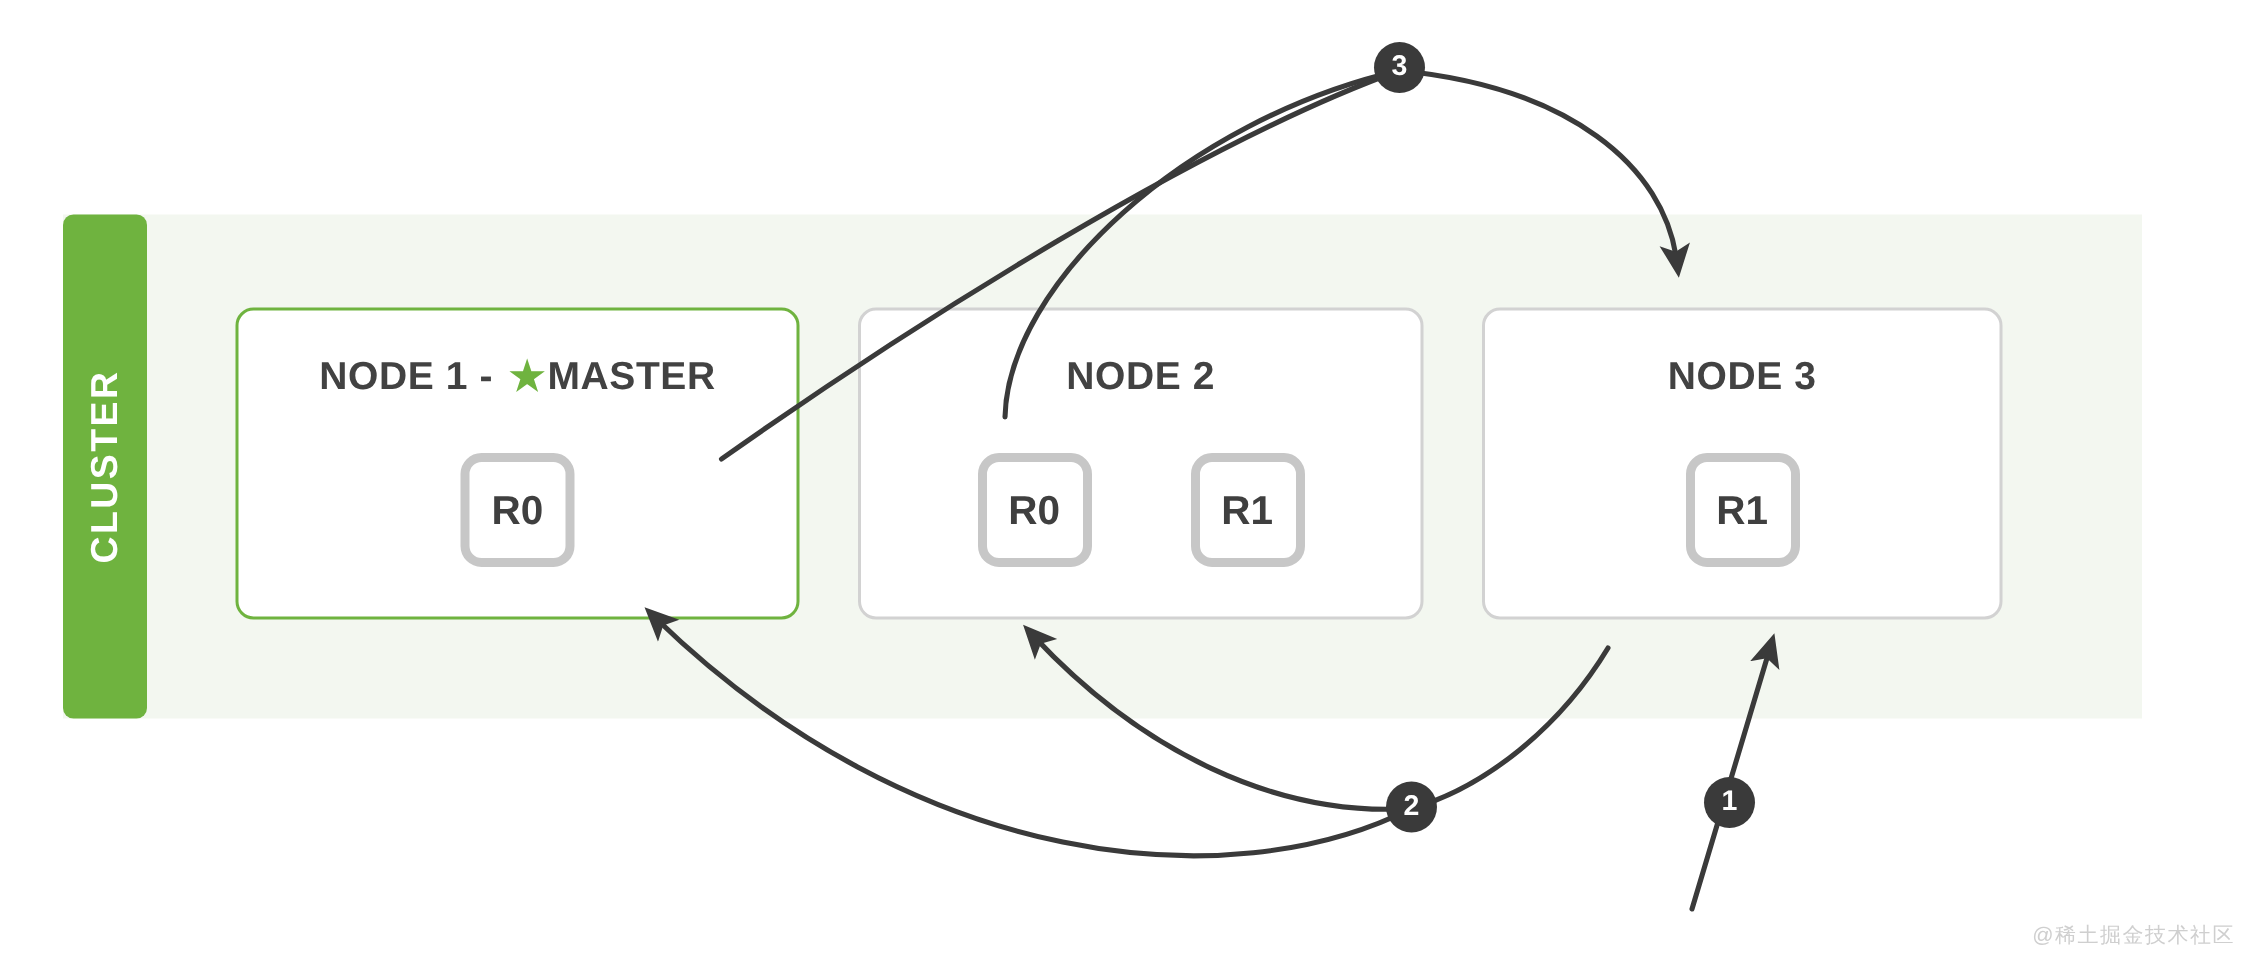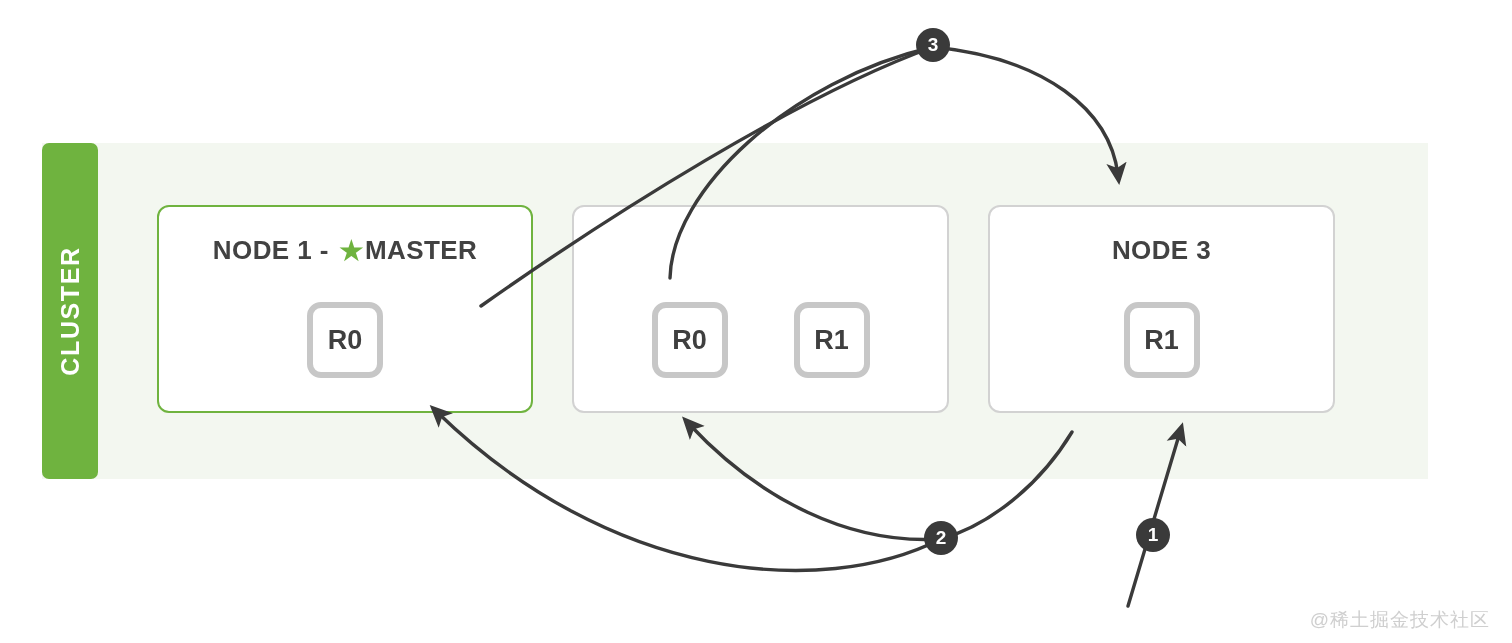--- a/index.html
+++ b/index.html
@@ -143,21 +143,21 @@
   }
   #badge-1 { left: 1136px; top: 518px; }
   #badge-2 { left: 924px; top: 521px; }
   #badge-3 { left: 916px; top: 28px; }
 
   
   #watermark {
     position: absolute;
     right: 22px;
     bottom: 10px;
-    font-size: 19px;
+    font-size: 14px;
     color: #cfcfcf;
     letter-spacing: 1px;
     white-space: nowrap;
   }
 </style>
 </head>
 <body>
 
 <div id="stage">
 
@@ -168,20 +168,21 @@
   </div>
 
   <div class="node-card is-master" id="node-1">
     <div class="node-title"><span>NODE 1 - </span><span class="star-glyph">★</span><span>MASTER</span></div>
     <div class="shard-row">
       <div class="shard">R0</div>
     </div>
   </div>
 
   <div class="node-card" id="node-2">
+    <div class="node-title"><span>NODE 2</span></div>
     <div class="shard-row">
       <div class="shard">R0</div>
       <div class="shard">R1</div>
     </div>
   </div>
 
   <div class="node-card" id="node-3">
     <div class="node-title"><span>NODE 3</span></div>
     <div class="shard-row">
       <div class="shard">R1</div>

